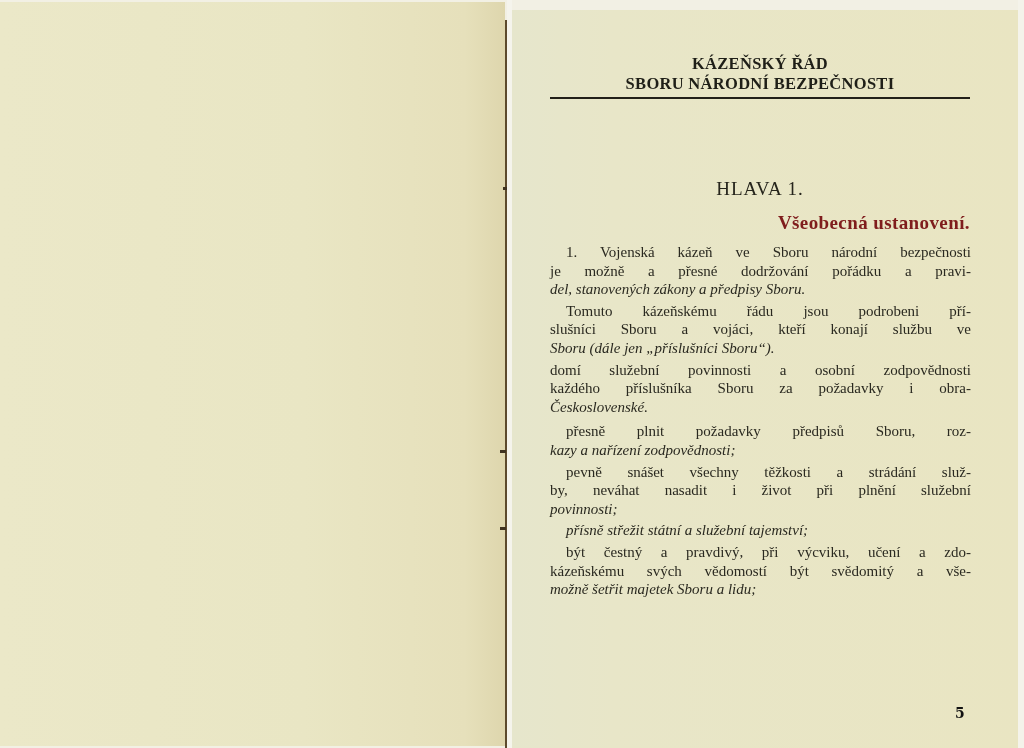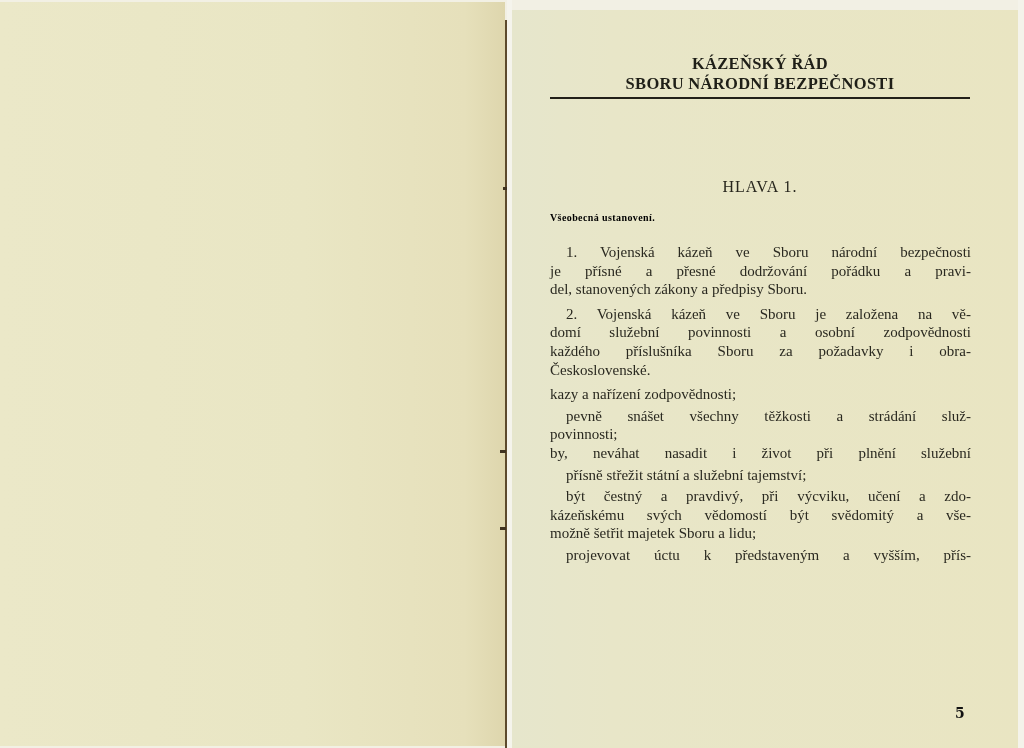--- a/index.html
+++ b/index.html
@@ -37,35 +37,35 @@
       text-align: center; color: #1f1f18;
       font-family: "Liberation Serif", serif; font-weight: bold;
       font-size: 16.5px; line-height: 20px; letter-spacing: 0.3px;
     }
     .header-rule {
       position: absolute; left: 550px; top: 97px; width: 420px; height: 2px;
       background: #222019;
     }
     .chapter {
       position: absolute; left: 550px; top: 178px; width: 420px; text-align: center;
-      font-family: "Liberation Serif", serif; font-size: 16px; color: #26251c;
+      font-family: "Liberation Serif", serif; font-size: 19px; color: #26251c;
       letter-spacing: 1px;
     }
     .section-title {
-      position: absolute; left: 550px; top: 212px; width: 420px; text-align: left;
-      font-family: "Liberation Serif", serif; font-weight: bold; font-size: 10px;
-      color: #000000; letter-spacing: 0.4px;
+      position: absolute; left: 550px; top: 212px; width: 420px; text-align: right;
+      font-family: "Liberation Serif", serif; font-weight: bold; font-size: 19px;
+      color: #7f1d1d; letter-spacing: 0.4px;
     }
     .body-text {
       position: absolute; left: 550px; top: 243px; width: 421px;
       font-family: "Liberation Serif", serif; font-size: 15px;
       line-height: 18.6px; color: #2a2920;
     }
     .line { white-space: nowrap; display: block; text-align: justify; text-align-last: justify; height: 18.6px; }
-    .line.last { text-align-last: left; }
+    .line.last { text-align-last: left; font-style: italic; }
     .line.indent { padding-left: 16px; }
     .gap { height: 3px; }
     .page-number {
       position: absolute; left: 955px; top: 705px;
       font-family: "DejaVu Serif", serif; font-weight: bold; font-size: 14px; color: #111;
     }
   </style>
 </head>
 <body>
 
@@ -84,55 +84,57 @@
     <div>SBORU NÁRODNÍ BEZPEČNOSTI</div>
   </div>
   <div class="header-rule"></div>
 
   <div class="chapter">HLAVA 1.</div>
   <div class="section-title">Všeobecná ustanovení.</div>
 
   <div class="body-text" id="body-text">
       <div>
         <span class="line indent">1. Vojenská kázeň ve Sboru národní bezpečnosti</span>
-        <span class="line">je přísné a přesné dodržování pořádku a pravi-</span>
+        <span class="line">je možně a přesné dodržování pořádku a pravi-</span>
         <span class="line last">del, stanovených zákony a předpisy Sboru.</span>
       </div>
       <div class="gap"></div>
+      <div>
+        <span class="line indent">Tomuto kázeňskému řádu jsou podrobeni pří-</span>
+        <span class="line">slušníci Sboru a vojáci, kteří konají službu ve</span>
+        <span class="line last">Sboru (dále jen „příslušníci Sboru“).</span>
+      </div>
       <div class="gap"></div>
       <div>
-        <span class="line indent">2. Vojenská kázeň ve Sboru je založena na vě-</span>
         <span class="line">domí služební povinnosti a osobní zodpovědnosti</span>
         <span class="line">každého příslušníka Sboru za požadavky i obra-</span>
         <span class="line last">Československé.</span>
       </div>
       <div class="gap"></div>
       <div>
       </div>
       <div class="gap"></div>
       <div>
+        <span class="line indent">přesně plnit požadavky předpisů Sboru, roz-</span>
         <span class="line last">kazy a nařízení zodpovědnosti;</span>
       </div>
       <div class="gap"></div>
       <div>
         <span class="line indent">pevně snášet všechny těžkosti a strádání služ-</span>
+        <span class="line">by, neváhat nasadit i život při plnění služební</span>
         <span class="line last">povinnosti;</span>
-        <span class="line">by, neváhat nasadit i život při plnění služební</span>
       </div>
       <div class="gap"></div>
       <div>
         <span class="line indent last">přísně střežit státní a služební tajemství;</span>
       </div>
       <div class="gap"></div>
       <div>
         <span class="line indent">být čestný a pravdivý, při výcviku, učení a zdo-</span>
         <span class="line">kázeňskému svých vědomostí být svědomitý a vše-</span>
         <span class="line last">možně šetřit majetek Sboru a lidu;</span>
       </div>
       <div class="gap"></div>
-      <div>
-        <span class="line indent">projevovat úctu k představeným a vyšším, přís-</span>
-      </div>
       <div class="gap"></div>
     </div>
 
   <div class="page-number">5</div>
 </div>
 
 </body></html>

